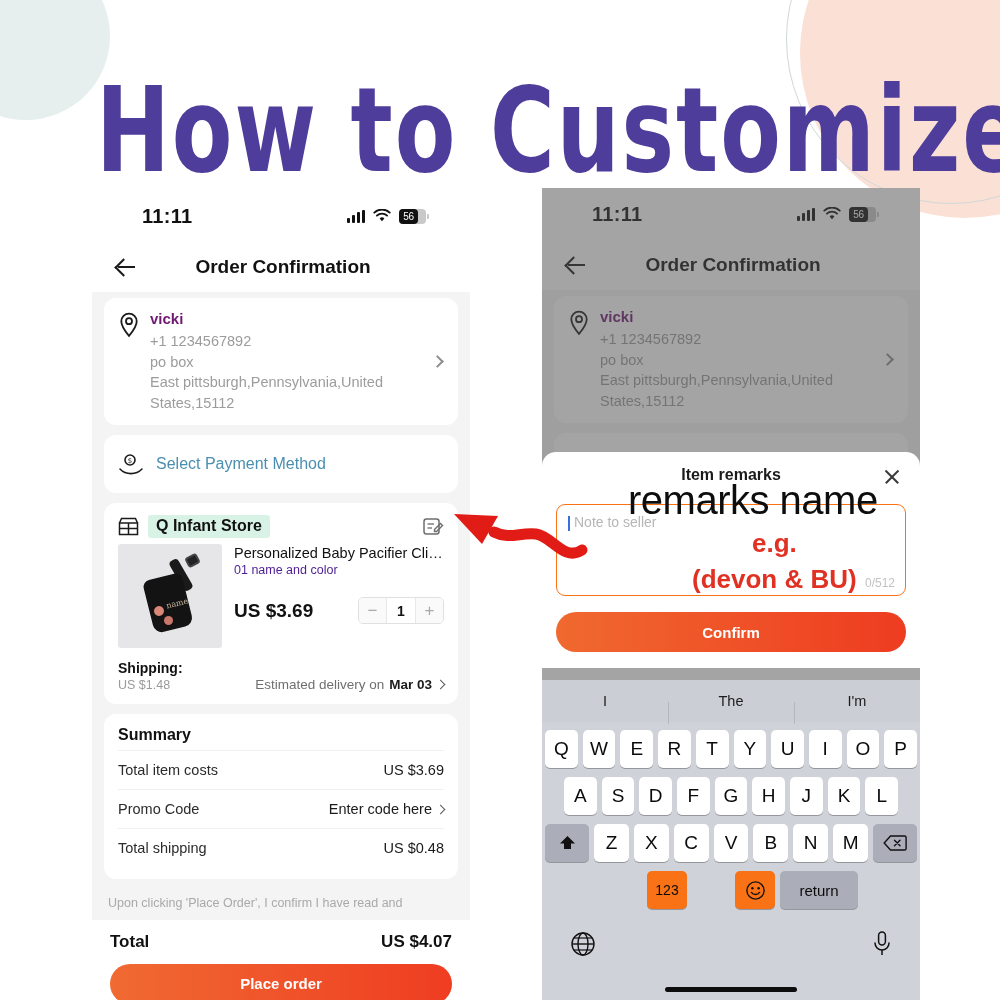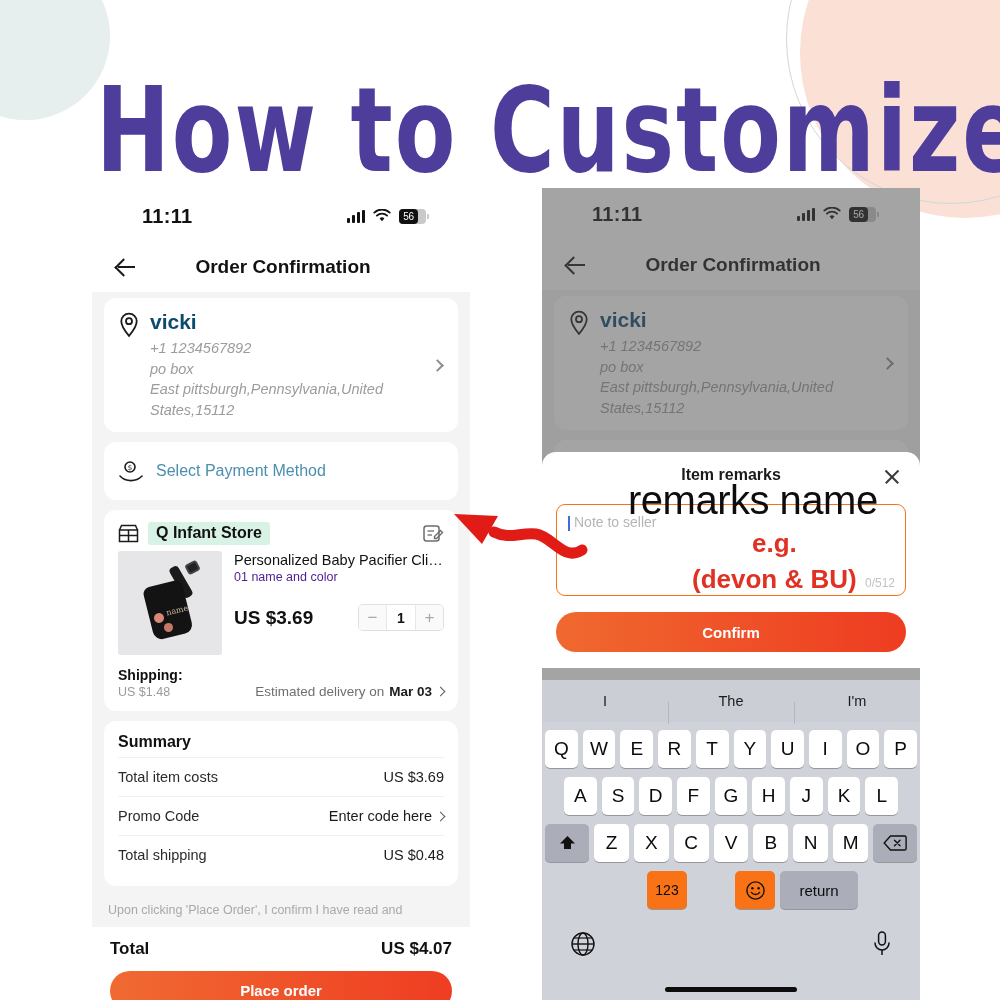--- a/index.html
+++ b/index.html
@@ -106,22 +106,22 @@
   .content { background: #f4f4f4; padding: 6px 12px 0; }
   .card {
     background: #fff; border-radius: 12px; padding: 12px 14px;
     margin-bottom: 10px;
   }
 
   
   .addr-row { display: flex; align-items: flex-start; gap: 10px; }
   .pin-icon { width: 22px; height: 26px; flex: 0 0 22px; margin-top: 2px; }
   .addr-body { flex: 1; min-width: 0; }
-  .addr-name { font-size: 21px; font-weight: 700; color: #0c4a6e; margin-bottom: 4px; }
-  .addr-line { font-size: 14.5px; color: #9c9c9c; line-height: 1.42; font-style: italic; }
+  .addr-name { font-size: 15px; font-weight: 700; color: #701a75; margin-bottom: 4px; }
+  .addr-line { font-size: 14.5px; color: #9c9c9c; line-height: 1.42; }
   .chev {
     width: 9px; height: 9px; border-right: 2px solid #8d8d8d;
     border-top: 2px solid #8d8d8d; transform: rotate(45deg);
     align-self: center; flex: 0 0 9px; margin-right: 2px;
   }
 
   
   .pay-row { display: flex; align-items: center; gap: 12px; padding: 6px 0; }
   .pay-label { font-size: 16px; color: #4a8fb0; }
 

